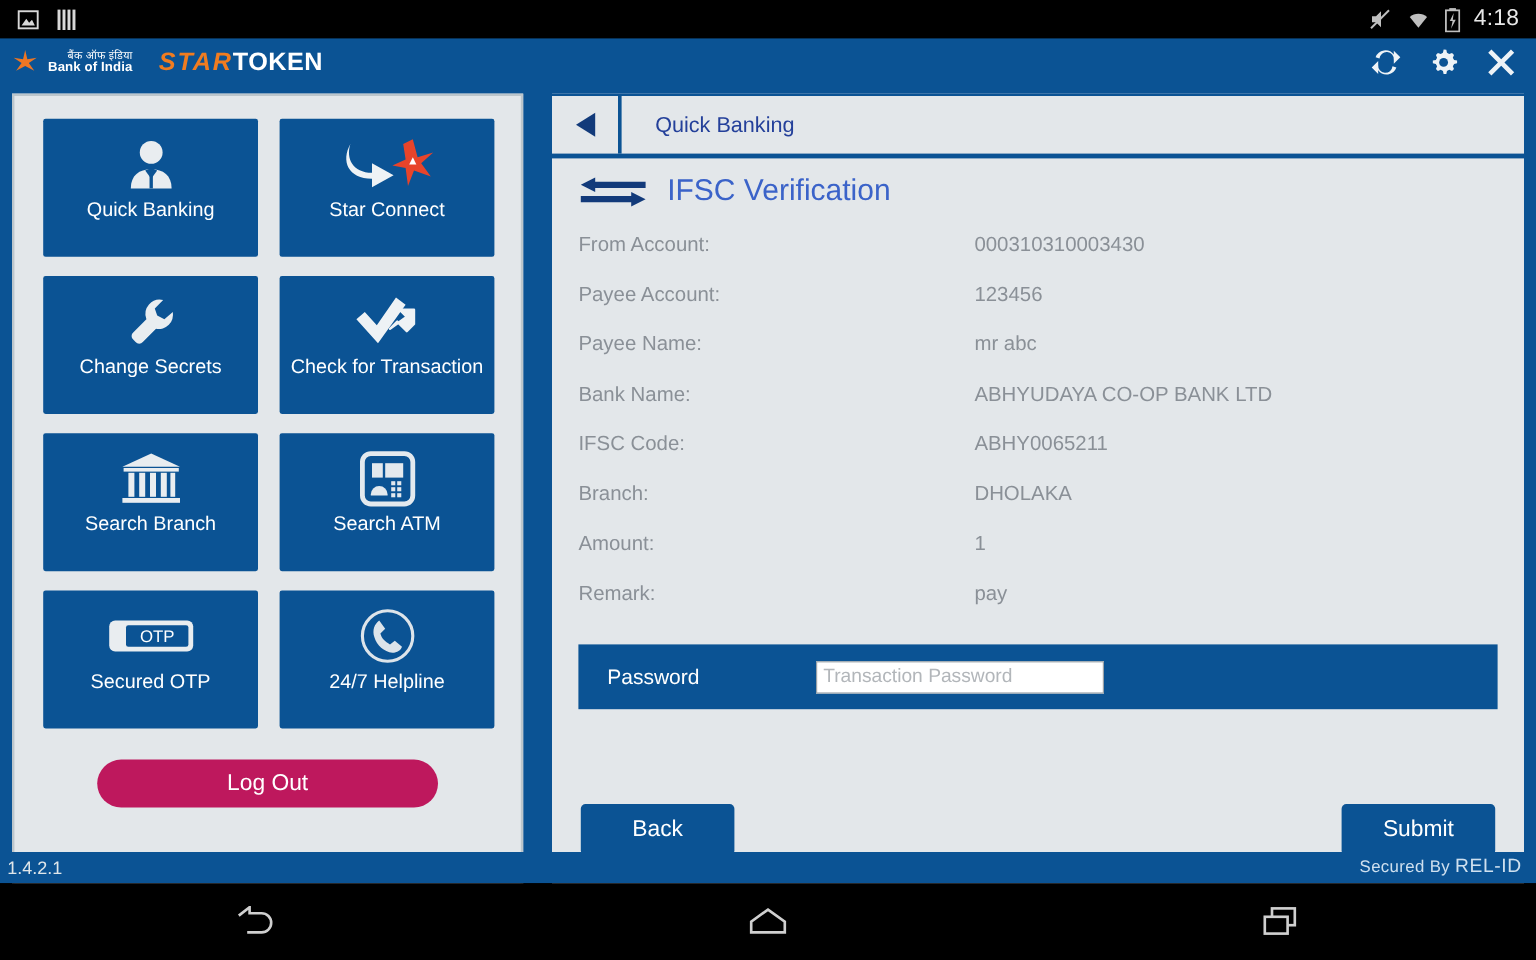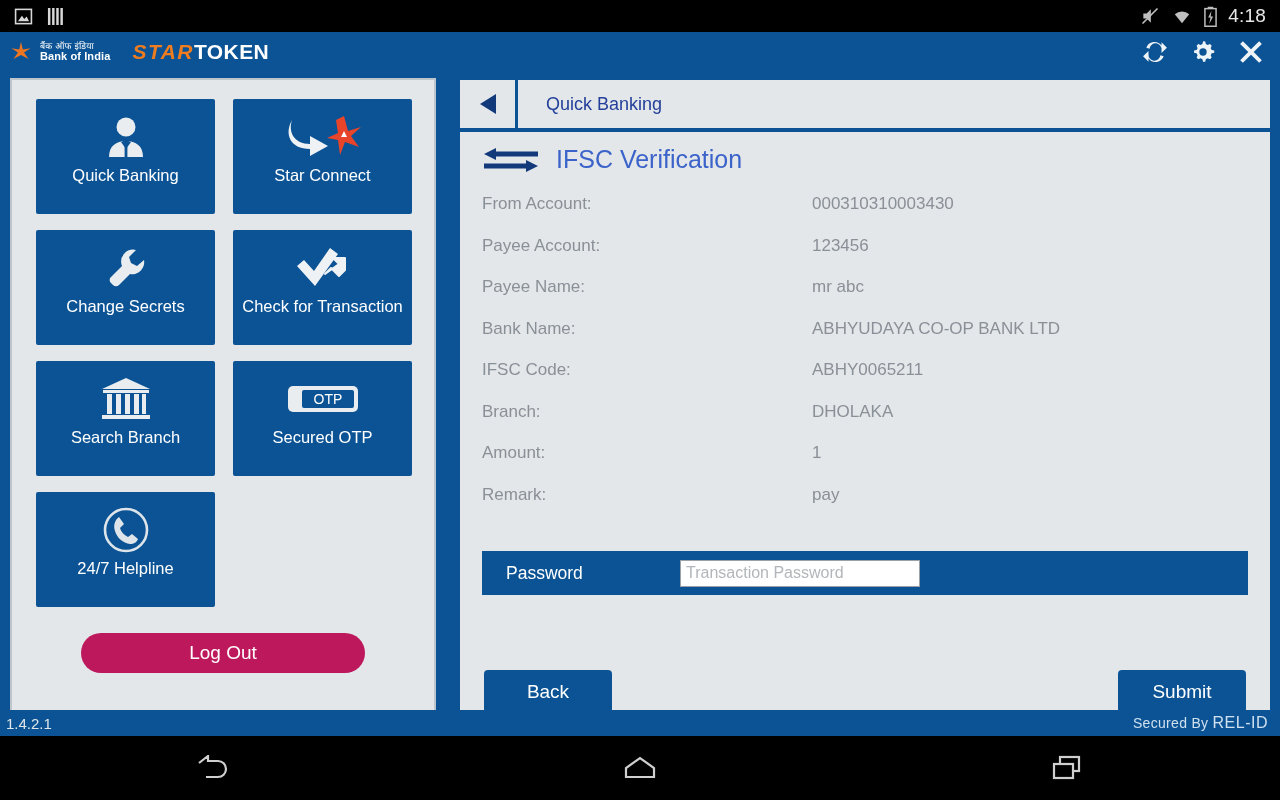--- a/index.html
+++ b/index.html
@@ -21,21 +21,21 @@
   }
   .sb-clock { color:#e8e8e8; font-size:19px; letter-spacing:.2px; }
 
   
   #app-window {
     position:absolute; left:0; top:32px; width:1280px; height:704px;
     background:#0b5394;
   }
   #app-header {
     position:absolute; left:0; top:0; width:1280px; height:40px;
-    display:flex; align-items:center;
+    display:flex; align-items:center;text-align:right;
   }
   #brand { display:flex; align-items:center; padding-left:10px; gap:8px; }
   .boi-star { width:22px; height:22px; flex:0 0 auto; }
   .boi-text { line-height:1.02; }
   .boi-hindi { color:#fff; font-size:9px; letter-spacing:.2px; white-space:nowrap; }
   .boi-eng { color:#fff; font-size:11px; font-weight:bold; letter-spacing:.1px; white-space:nowrap; }
   .token-logo { margin-left:14px; font-size:21px; font-weight:bold; letter-spacing:.4px; }
   .token-logo .star { color:#f07c20; font-style:italic; letter-spacing:1.5px; }
   .token-logo .token { color:#fff; }
   #header-actions {
@@ -91,21 +91,21 @@
   #page-title { color:#3b63c9; font-size:25px; }
 
   #details {
     padding:20px 0 0 22px;
   }
   .detail-row { display:flex; height:41.5px; align-items:flex-start; }
   .detail-label { width:330px; color:#8a9097; font-size:17px; }
   .detail-value { color:#8a9097; font-size:17px; }
 
   #password-bar {
-    margin:25px 22px 0 22px; height:44px; background:#0b5394;
+    margin:11px 22px 0 22px; height:54px; background:#0b5394;
     display:flex; align-items:center; padding-left:24px; gap:0;
   }
   #password-label { color:#fff; font-size:17.5px; width:174px; }
   #password-input {
     width:240px; height:27px; background:#fff; border:1px solid #9aa2a8;
     font-family:inherit; font-size:16px; color:#333; padding:0 5px;
   }
   #password-input::placeholder { color:#b2b6ba; }
 
   #action-row {
@@ -254,20 +254,37 @@
             <rect x="16" y="18" width="5" height="20" fill="#e9edf0"></rect>
             <rect x="25" y="18" width="5" height="20" fill="#e9edf0"></rect>
             <rect x="34" y="18" width="5" height="20" fill="#e9edf0"></rect>
             <rect x="42" y="18" width="4" height="20" fill="#e9edf0"></rect>
             <rect x="2" y="39" width="48" height="4" fill="#e9edf0"></rect>
           </svg>
         </span>
         <span class="tile-label">Search Branch</span>
       </div>
 
+      <div class="tile">
+        <span class="tile-icon">
+          <svg width="48" height="48" viewBox="0 0 48 48">
+            <rect x="3" y="3" width="42" height="42" rx="7" fill="none" stroke="#e3e9ee" stroke-width="4"></rect>
+            <rect x="11" y="11" width="9" height="12" fill="#e3e9ee"></rect>
+            <rect x="22" y="11" width="15" height="12" fill="#e3e9ee"></rect>
+            <path d="M10 37 A7 7 0 0 1 24 37 L24 38 L10 38 Z" fill="#e3e9ee"></path>
+            <rect x="27" y="26" width="3.4" height="3.4" fill="#e3e9ee"></rect>
+            <rect x="32" y="26" width="3.4" height="3.4" fill="#e3e9ee"></rect>
+            <rect x="27" y="31" width="3.4" height="3.4" fill="#e3e9ee"></rect>
+            <rect x="32" y="31" width="3.4" height="3.4" fill="#e3e9ee"></rect>
+            <rect x="27" y="36" width="3.4" height="3.4" fill="#e3e9ee"></rect>
+            <rect x="32" y="36" width="3.4" height="3.4" fill="#e3e9ee"></rect>
+          </svg>
+        </span>
+        <span class="tile-label">Search ATM</span>
+      </div>
 
       <div class="tile">
         <span class="tile-icon">
           <svg width="72" height="30" viewBox="0 0 72 30">
             <rect x="1" y="2" width="70" height="26" rx="5" fill="#e9edf0"></rect>
             <rect x="15" y="6" width="52" height="18" rx="2" fill="#0b5394"></rect>
             <text x="41" y="20" font-family="Liberation Sans, sans-serif" font-size="14" fill="#ffffff" text-anchor="middle">OTP</text>
           </svg>
         </span>
         <span class="tile-label">Secured OTP</span>

